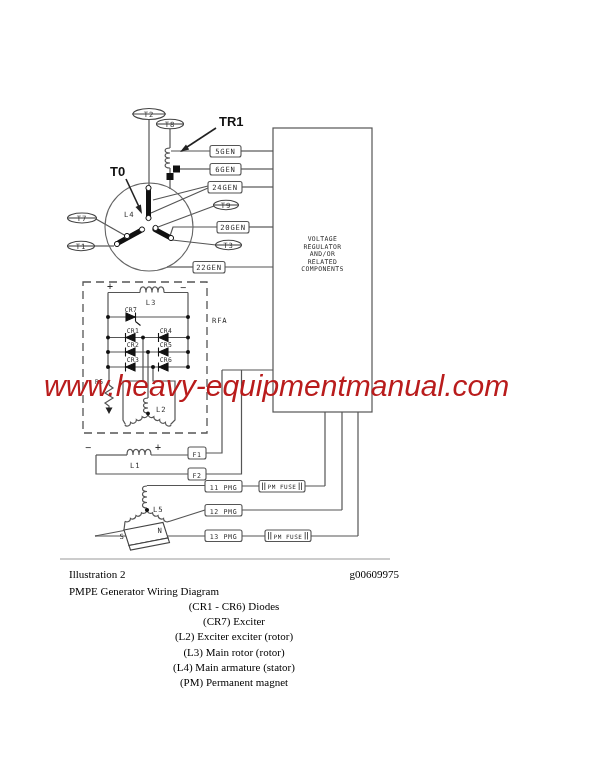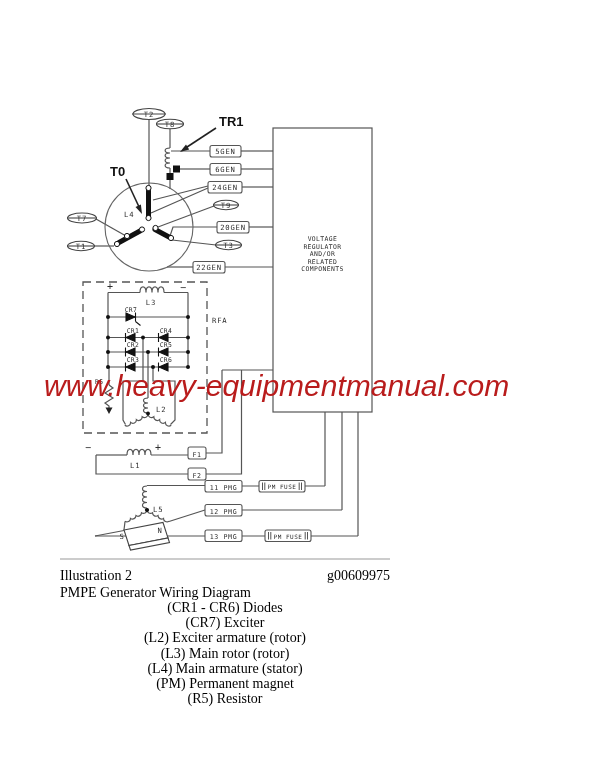--- a/index.html
+++ b/index.html
@@ -10,22 +10,22 @@
   .dt{font-family:"DejaVu Sans Mono",monospace;fill:#2e2e2e;}
   .f6{font-size:6px;letter-spacing:.5px;}
   .f63{font-size:6.4px;letter-spacing:.4px;}
   .f65{font-size:6.6px;letter-spacing:.6px;}
   .f7{font-size:7.2px;letter-spacing:.8px;}
   .f9{font-size:10px;}
   .mid{text-anchor:middle;}
   .big{font-family:"Liberation Sans",sans-serif;font-weight:bold;font-size:13px;fill:#111;}
   .watermark{position:absolute;left:44px;top:369px;font-size:30px;font-weight:400;
              font-family:"Liberation Sans",sans-serif;white-space:nowrap;letter-spacing:0px;}
-  .caption{position:absolute;left:60px;top:568px;width:330px;color:#000;
-           font-family:"Liberation Serif",serif;font-size:14px;}
+  .caption{position:absolute;left:69px;top:568px;width:330px;color:#000;
+           font-family:"Liberation Serif",serif;font-size:11px;}
   .cap-row{display:flex;justify-content:space-between;height:17px;}
   .cap-title{height:15px;font-family:Liberation Serif, serif;}
   .legend div{height:15.2px;text-align:center;}
 </style>
 </head>
 <body>
 
 <div class="page">
 
 <svg width="600" height="776" viewBox="0 0 600 776">
@@ -275,21 +275,20 @@
 
 <div class="caption">
   <div class="cap-row">
     <span>Illustration 2</span>
     <span>g00609975</span>
   </div>
   <div class="cap-title">PMPE Generator Wiring Diagram</div>
   <div class="legend">
     <div>(CR1 - CR6) Diodes</div>
     <div>(CR7) Exciter</div>
-    <div>(L2) Exciter armature (rotor)</div>
+    <div>(L2) Exciter exciter (rotor)</div>
     <div>(L3) Main rotor (rotor)</div>
     <div>(L4) Main armature (stator)</div>
     <div>(PM) Permanent magnet</div>
-    <div>(R5) Resistor</div>
   </div>
 </div>
 
 </div>
 
 </body></html>

